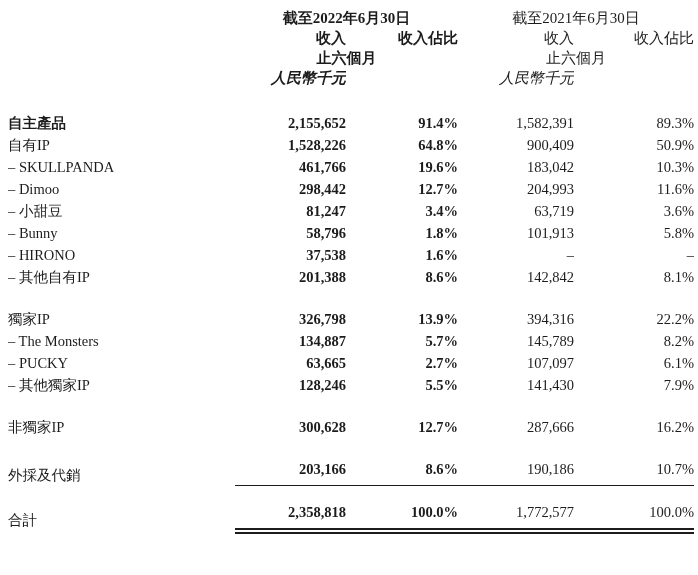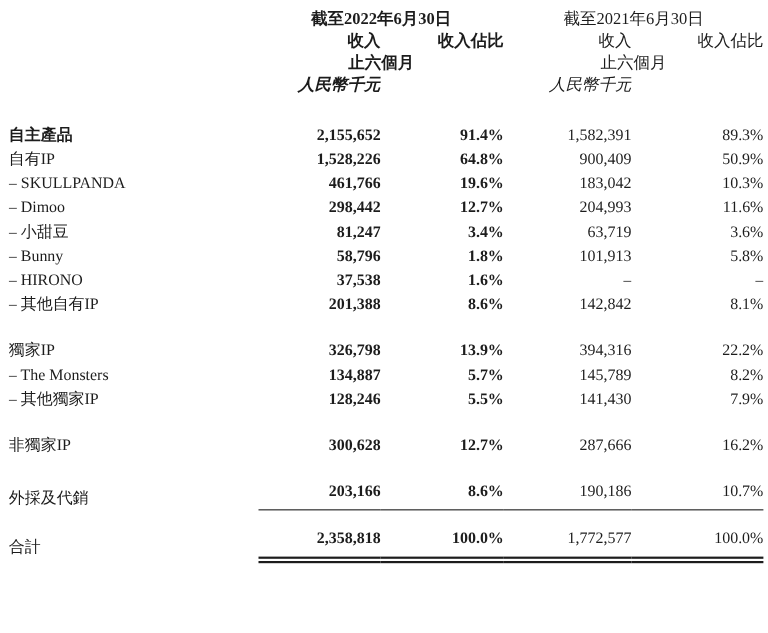--- a/index.html
+++ b/index.html
@@ -169,20 +169,27 @@
         <td class="r num">22.2%</td>
       </tr>
       <tr>
         <td class="lbl">– The Monsters</td>
         <td class="r b num">134,887</td>
         <td class="r b num">5.7%</td>
         <td class="r num">145,789</td>
         <td class="r num">8.2%</td>
       </tr>
       <tr>
+        <td class="lbl">– PUCKY</td>
+        <td class="r b num">63,665</td>
+        <td class="r b num">2.7%</td>
+        <td class="r num">107,097</td>
+        <td class="r num">6.1%</td>
+      </tr>
+      <tr>
         <td class="lbl">– 其他獨家IP</td>
         <td class="r b num">128,246</td>
         <td class="r b num">5.5%</td>
         <td class="r num">141,430</td>
         <td class="r num">7.9%</td>
       </tr>
       <tr class="gap">
           <td colspan="5"></td>
         </tr>
       <tr>

